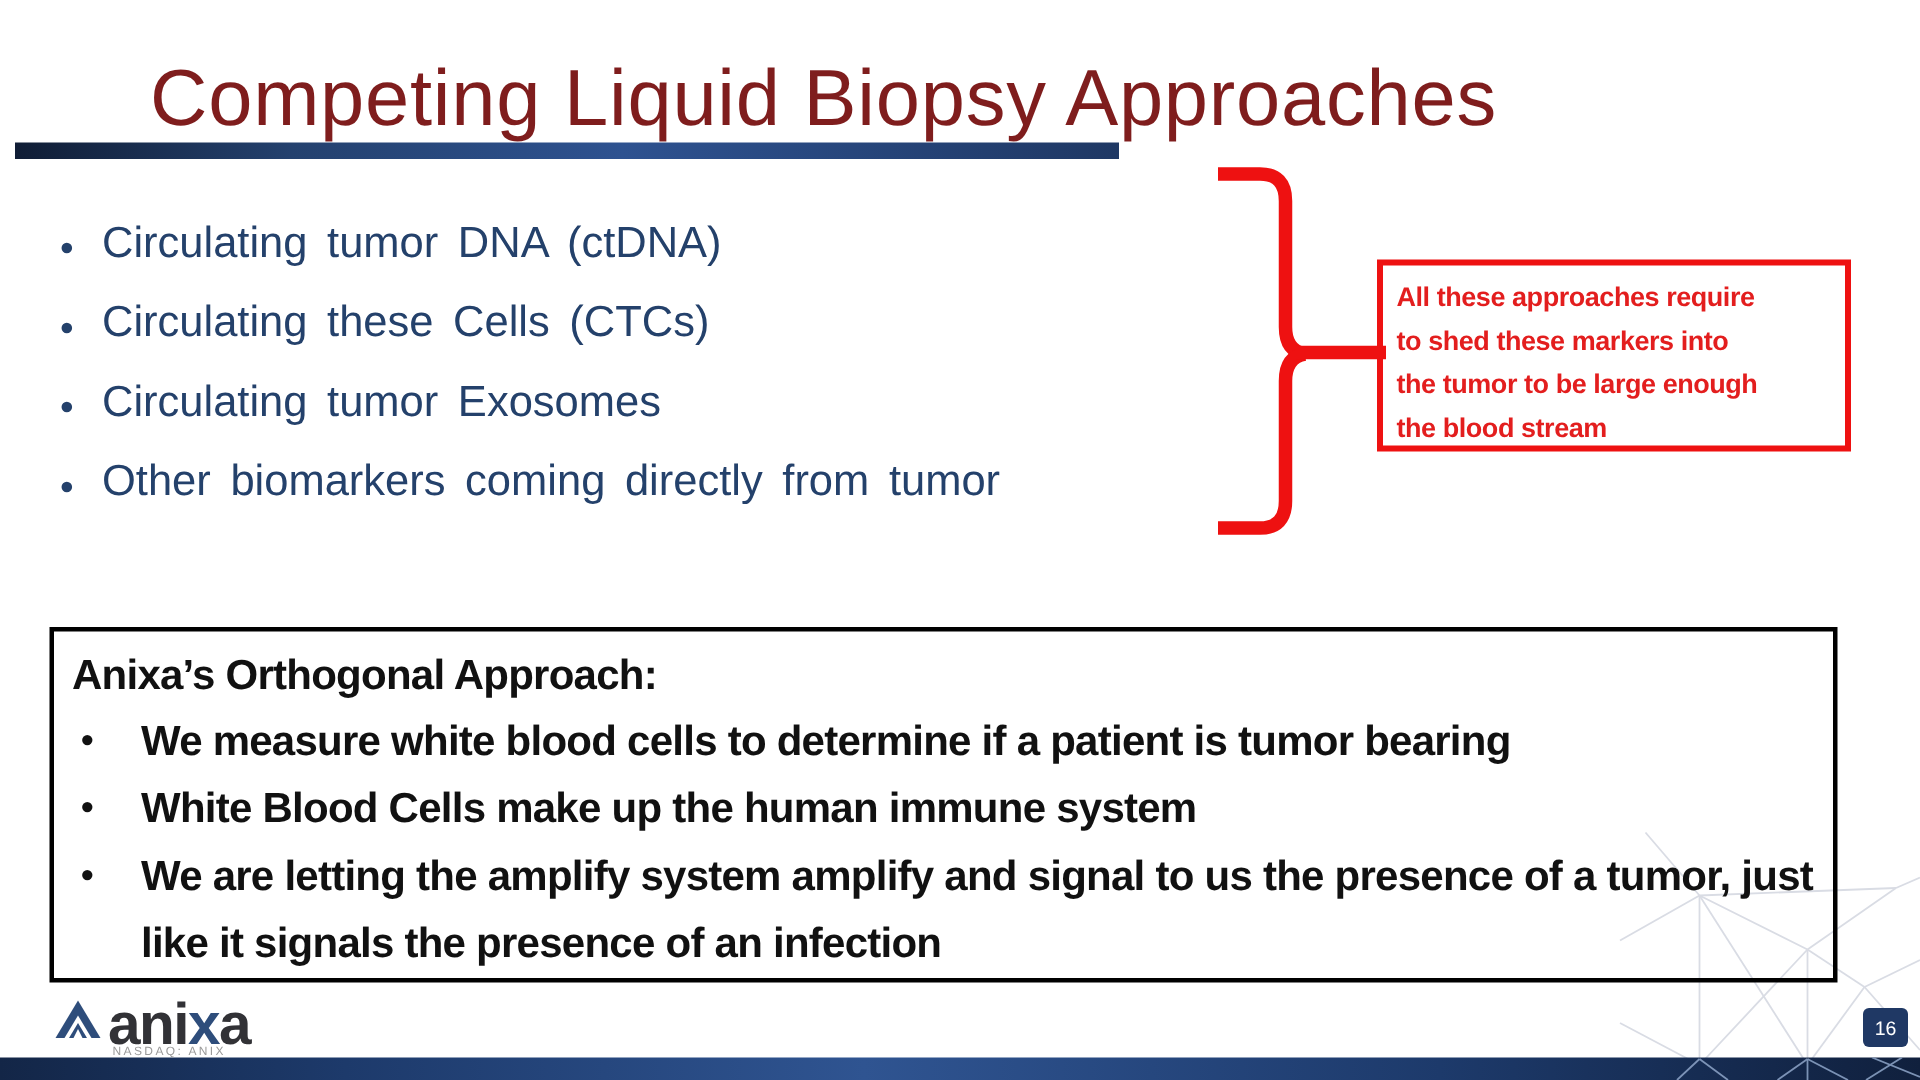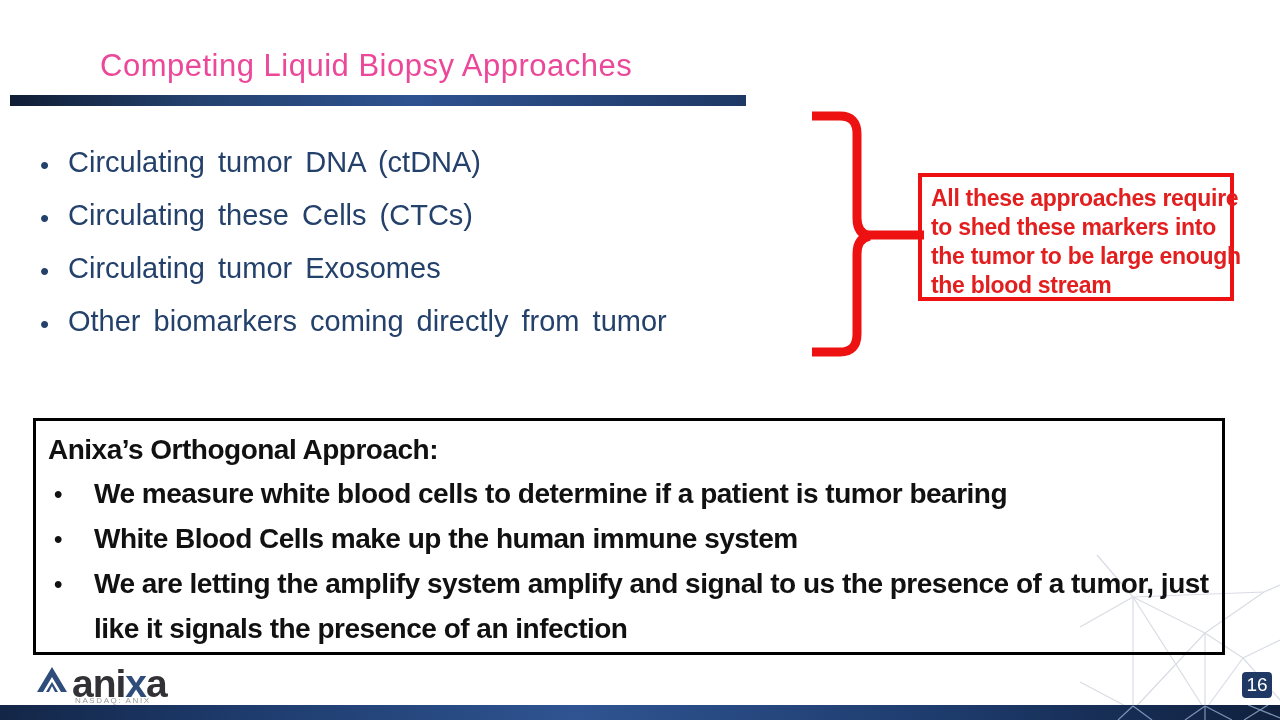--- a/index.html
+++ b/index.html
@@ -3,42 +3,42 @@
 <meta charset="utf-8">
 <style>
   html,body{margin:0;padding:0;background:#888;}
   #slide{
     position:relative;width:1280px;height:720px;background:#ffffff;
     overflow:hidden;font-family:"Liberation Sans",sans-serif;margin:0 auto;
   }
   
   .title{
     position:absolute;left:100px;top:42px;width:900px;
-    font-size:31px;line-height:48px;color:#ec4899;letter-spacing:.5px;
+    font-size:53px;line-height:48px;color:#7f1d1d;letter-spacing:.5px;
     white-space:nowrap;
   }
   .title-rule{
     position:absolute;left:10px;top:95px;width:736px;height:11px;
     background:linear-gradient(90deg,#101d35 0%,#24416e 25%,#2e5290 55%,#1f3864 100%);
   }
   
   .bullets{position:absolute;left:40px;top:146px;width:800px;}
   .bullet-line{
     display:flex;align-items:flex-start;height:53px;
     font-size:29px;color:#24416B;word-spacing:5px;white-space:nowrap;
   }
   .bullet-line .dot{width:28px;font-size:26px;line-height:38px;}
   
   .callout{
     position:absolute;left:918px;top:173px;width:316px;height:128px;
     box-sizing:border-box;border:4px solid #EE1111;background:#ffffff;
     padding:7px 8px 0 9px;z-index:4;
   }
   .callout .c-line{
-    font-weight:bold;color:#E31E1E;font-size:23px;line-height:29px;
+    font-weight:bold;color:#E31E1E;font-size:18px;line-height:29px;
     letter-spacing:-.3px;white-space:nowrap;
   }
   .brace-svg{position:absolute;left:800px;top:105px;z-index:5;}
   
   .approach{
     position:absolute;left:33px;top:418px;width:1192px;height:237px;
     box-sizing:border-box;border:3px solid #000;background:transparent;
     padding:8px 3px 0 12px;z-index:3;
   }
   .approach .heading{
@@ -64,21 +64,21 @@
     position:absolute;left:36px;top:0;font-size:39px;font-weight:bold;
     letter-spacing:-1px;color:#323236;white-space:nowrap;
   }
   .logo-word .x-blue{color:#2E4D7B;}
   .ticker{
     position:absolute;left:39px;top:34px;font-size:8px;color:#9a9a9a;
     letter-spacing:1.6px;white-space:nowrap;
   }
   .page-badge{
     position:absolute;left:1242px;top:672px;width:30px;height:26px;
-    background:#1F3864;border-radius:4px;color:#fff;font-size:19px;
+    background:#1F3864;border-radius:4px;color:#fff;font-size:13px;
     display:flex;align-items:center;justify-content:center;z-index:4;
   }
 </style>
 </head>
 <body>
 
 <div id="slide">
 
   <svg class="constellation" width="205" height="170" viewBox="0 0 205 170">
     <g stroke="#d9dce4" stroke-width="1.2" fill="none">

